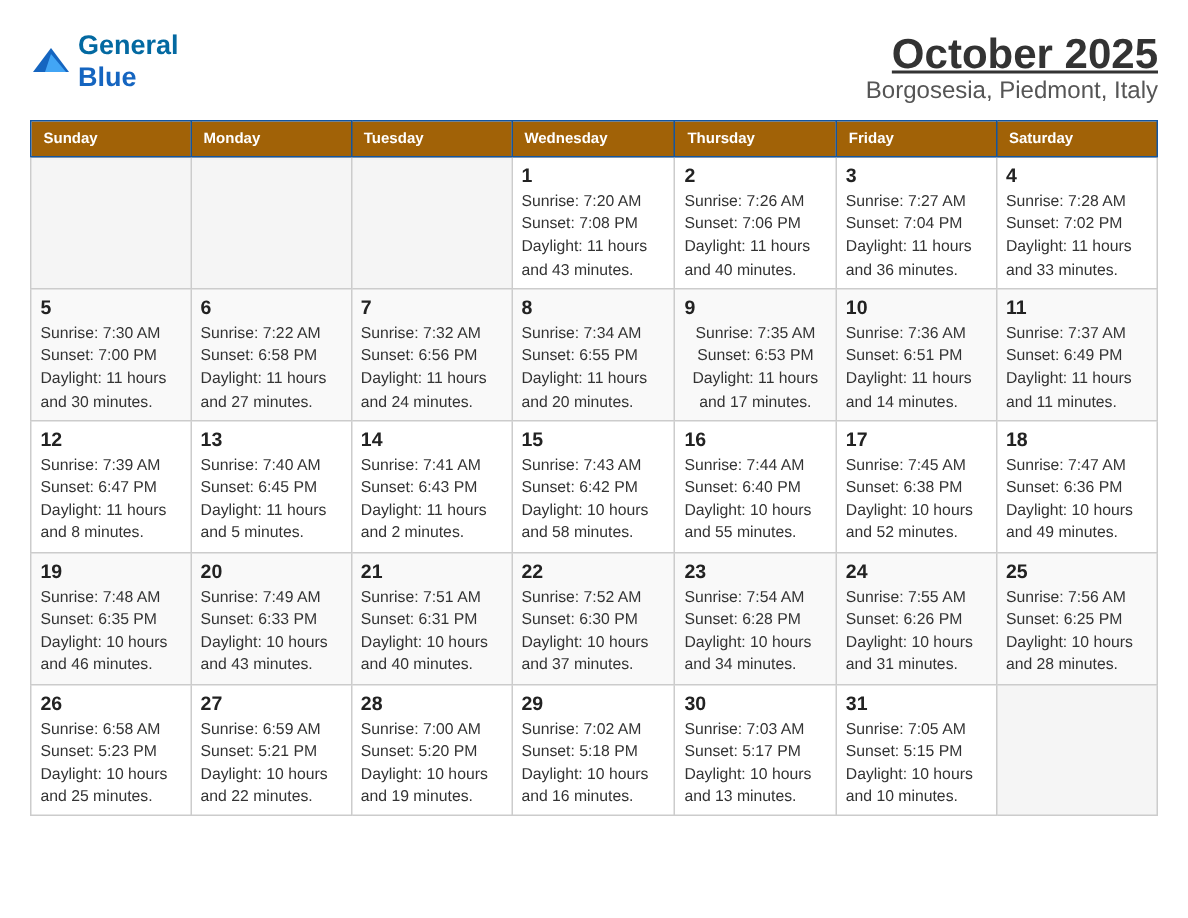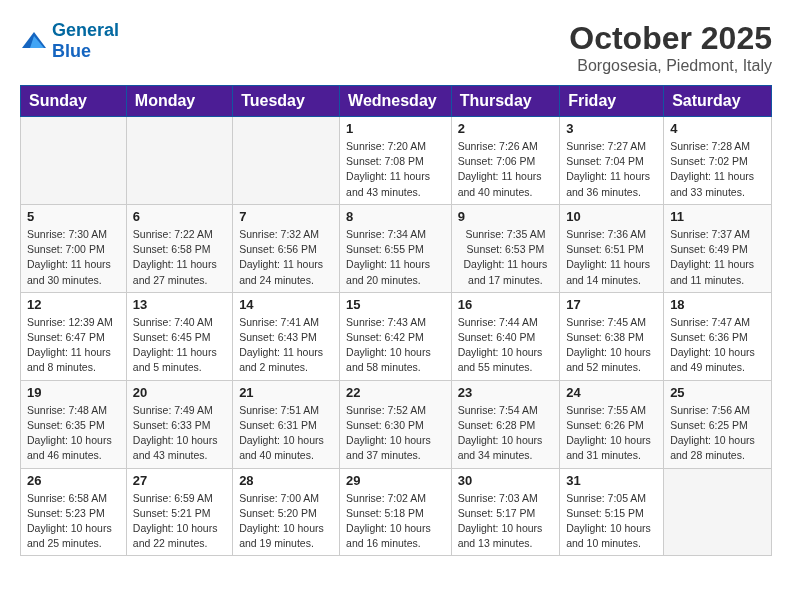--- a/index.html
+++ b/index.html
@@ -32,39 +32,40 @@
       color: #1565c0;
     }
     .logo-icon {
       width: 28px;
       height: 22px;
     }
     .title-area {
       text-align: right;
     }
     .month-title {
-      font-size: 32px;
+      font-size: 28px;
       font-weight: bold;
       color: #333;
+      text-decoration: underline;
     }
     .location-title {
       font-size: 16px;
       color: #555;
     }
     .calendar {
       width: 100%;
       border-collapse: collapse;
       border: 1px solid #ccc;
     }
     .calendar th {
-      background-color: #4c1d95;
+      background-color: #a16207;
       color: #fff;
       text-align: left;
       padding: 6px 8px;
-      font-size: 16px;
+      font-size: 10px;
       border: 1px solid #1255a0;
     }
     .calendar td {
       border: 1px solid #ccc;
       vertical-align: top;
       padding: 4px 6px;
       width: 113px;
       min-height: 90px;
       font-size: 11px;
       color: #333;
@@ -201,21 +202,21 @@
           <div class="day-number">11</div>
           <div class="day-info" style="white-space: pre-line;">Sunrise: 7:37 AM
 Sunset: 6:49 PM
 Daylight: 11 hours
 and 11 minutes.</div>
         </td>
       </tr>
       <tr>
         <td>
           <div class="day-number">12</div>
-          <div class="day-info" style="white-space: pre-line;">Sunrise: 12:39 AM
+          <div class="day-info" style="white-space: pre-line;">Sunrise: 7:39 AM
 Sunset: 6:47 PM
 Daylight: 11 hours
 and 8 minutes.</div>
         </td>
         <td>
           <div class="day-number">13</div>
           <div class="day-info" style="white-space: pre-line;">Sunrise: 7:40 AM
 Sunset: 6:45 PM
 Daylight: 11 hours
 and 5 minutes.</div>

